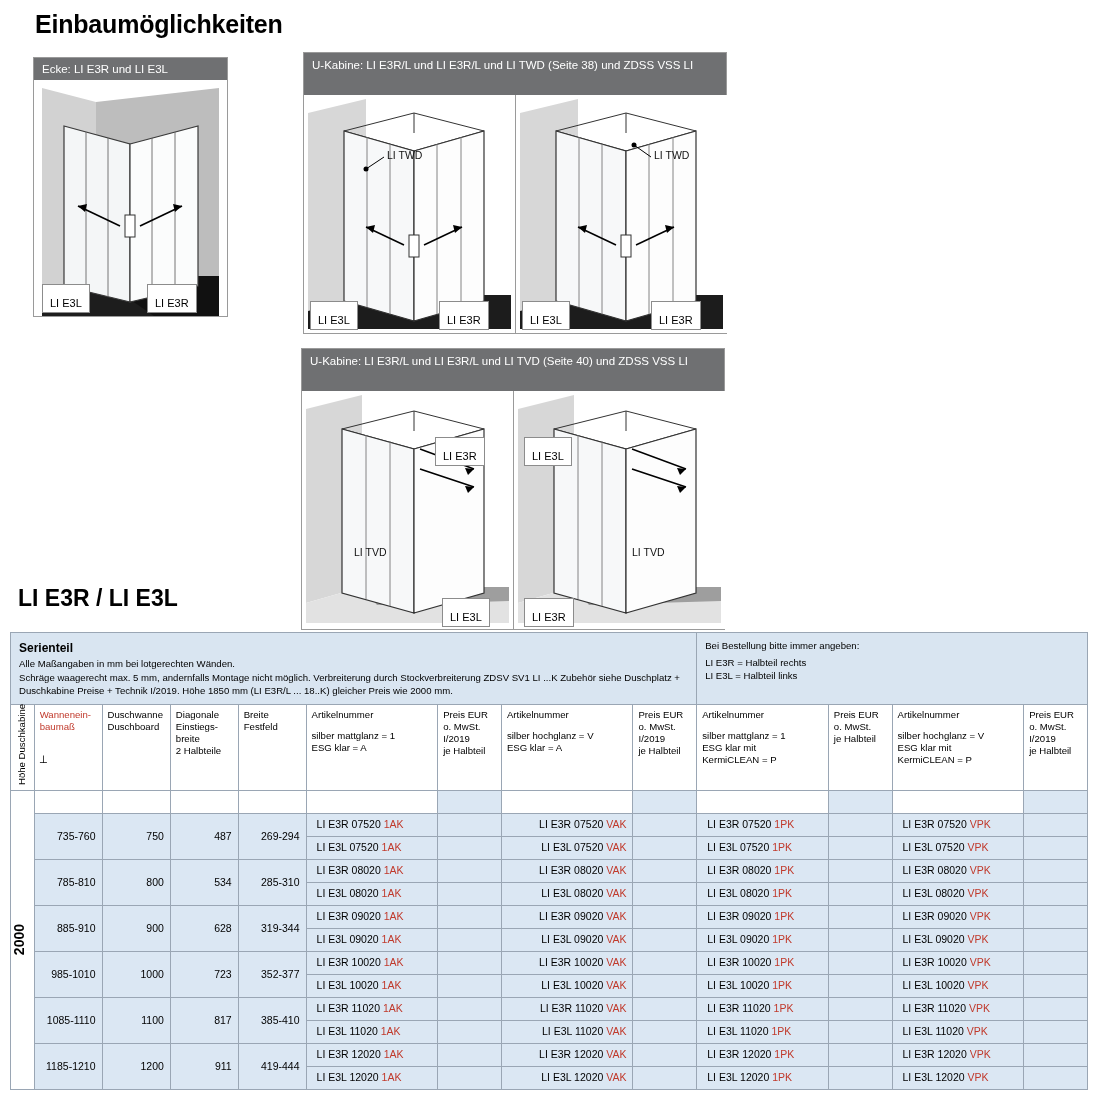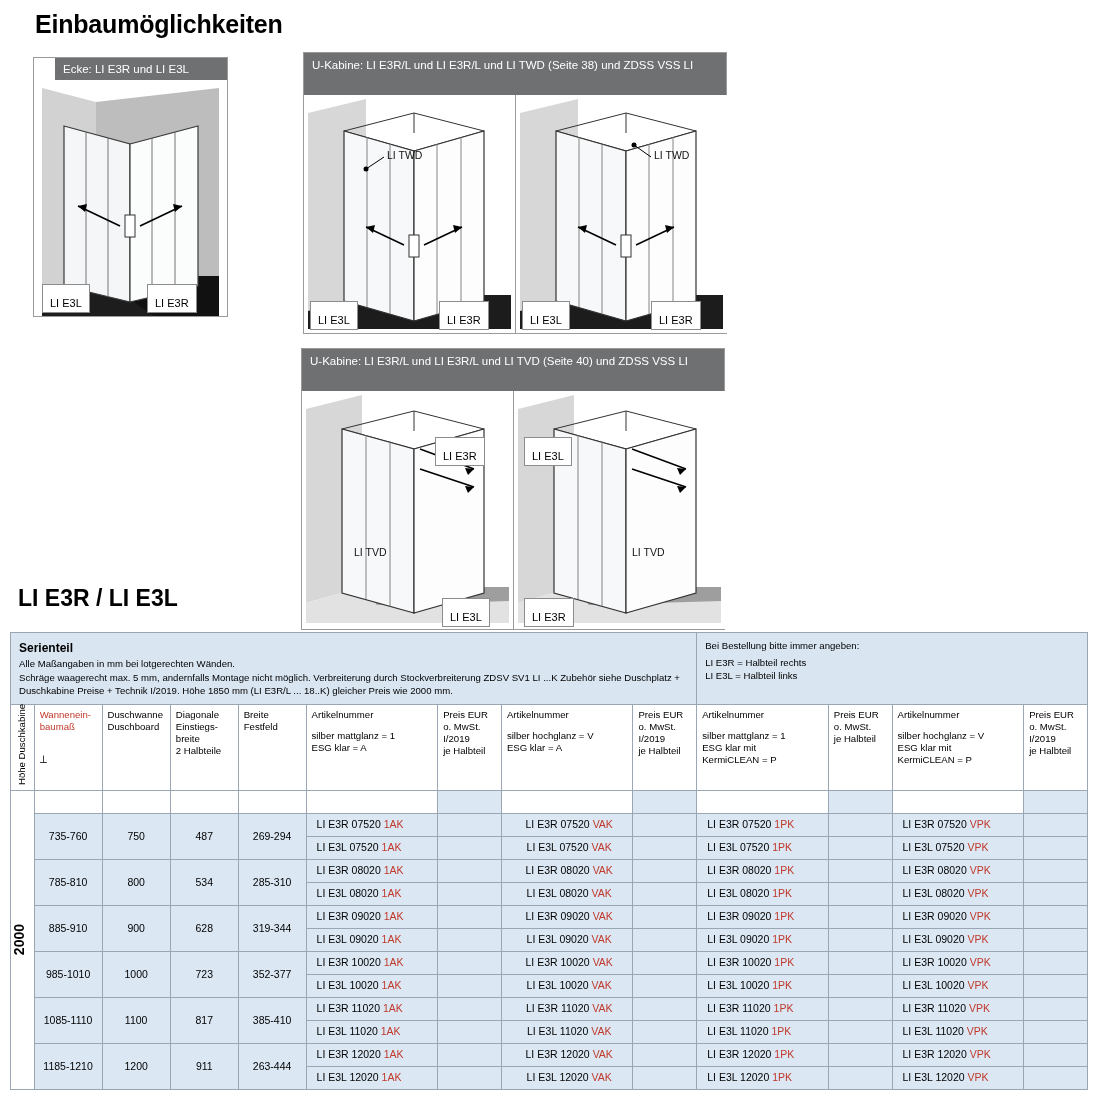--- a/index.html
+++ b/index.html
@@ -55,36 +55,36 @@
   .rot{color:#c0392b;}
   .vert{
     writing-mode:vertical-rl;transform:rotate(180deg);
     font-size:9.6px;line-height:12px;text-align:center;white-space:nowrap;
   }
   .vertbig{
     writing-mode:vertical-rl;transform:rotate(180deg);
     font-size:14px;font-weight:bold;text-align:center;
   }
   .cell{padding:4px 6px;height:14px;}
-  .c-center{text-align:center;}
+  .c-center{text-align:right;}
   .rowB{background:#dbe7f3;}
   .blue{background:#dbe7f3;}
   .white{background:#ffffff;}
   .bold{font-weight:normal;}
   .art{padding-left:10px;}
 </style>
 </head>
 <body>
 
 <div class="page">
 
   <h1 class="title">Einbaumöglichkeiten</h1>
 
   <div class="panel" style="left:33px;top:57px;width:195px;height:260px;">
-    <div class="panel-head" style="height:22px;padding-top:4px;margin-left:21px;">Ecke: LI E3R und LI E3L</div>
+    <div class="panel-head" style="height:22px;padding-top:4px;">Ecke: LI E3R und LI E3L</div>
     <div class="panel-body" style="height:236px;">
       <svg width="193" height="236" viewBox="0 0 193 236">
         <rect x="0" y="0" width="193" height="236" fill="#ffffff"></rect>
 
         <polygon points="8,8 62,22 62,196 8,224" fill="#d2d2d2"></polygon>
         <polygon points="62,22 185,8 185,196 62,196" fill="#bdbdbd"></polygon>
 
         <polygon points="8,224 62,196 185,196 185,236 8,236" fill="#1d1d1d"></polygon>
         <polygon points="62,196 185,196 185,236 120,236" fill="#111111"></polygon>
 
@@ -481,21 +481,21 @@
         <td class="cell art bold"><span>LI E3L 11020 </span><span class="rot">1PK</span></td>
         <td class="cell blue"></td>
         <td class="cell art bold"><span>LI E3L 11020 </span><span class="rot">VPK</span></td>
         <td class="cell blue"></td>
       </tr>
 
       <tr class="rowB">
         <td class="cell c-center" rowspan="2" style="vertical-align:middle">1185-1210</td>
         <td class="cell c-center bold" rowspan="2" style="vertical-align:middle">1200</td>
         <td class="cell c-center" rowspan="2" style="vertical-align:middle">911</td>
-        <td class="cell c-center" rowspan="2" style="vertical-align:middle">263-444</td>
+        <td class="cell c-center" rowspan="2" style="vertical-align:middle">419-444</td>
         <td class="cell art bold"><span>LI E3R 12020 </span><span class="rot">1AK</span></td>
         <td class="cell blue"></td>
         <td class="cell art bold c-center"><span>LI E3R 12020 </span><span class="rot">VAK</span></td>
         <td class="cell blue"></td>
         <td class="cell art bold"><span>LI E3R 12020 </span><span class="rot">1PK</span></td>
         <td class="cell blue"></td>
         <td class="cell art bold"><span>LI E3R 12020 </span><span class="rot">VPK</span></td>
         <td class="cell blue"></td>
       </tr>
       <tr class="rowB">

